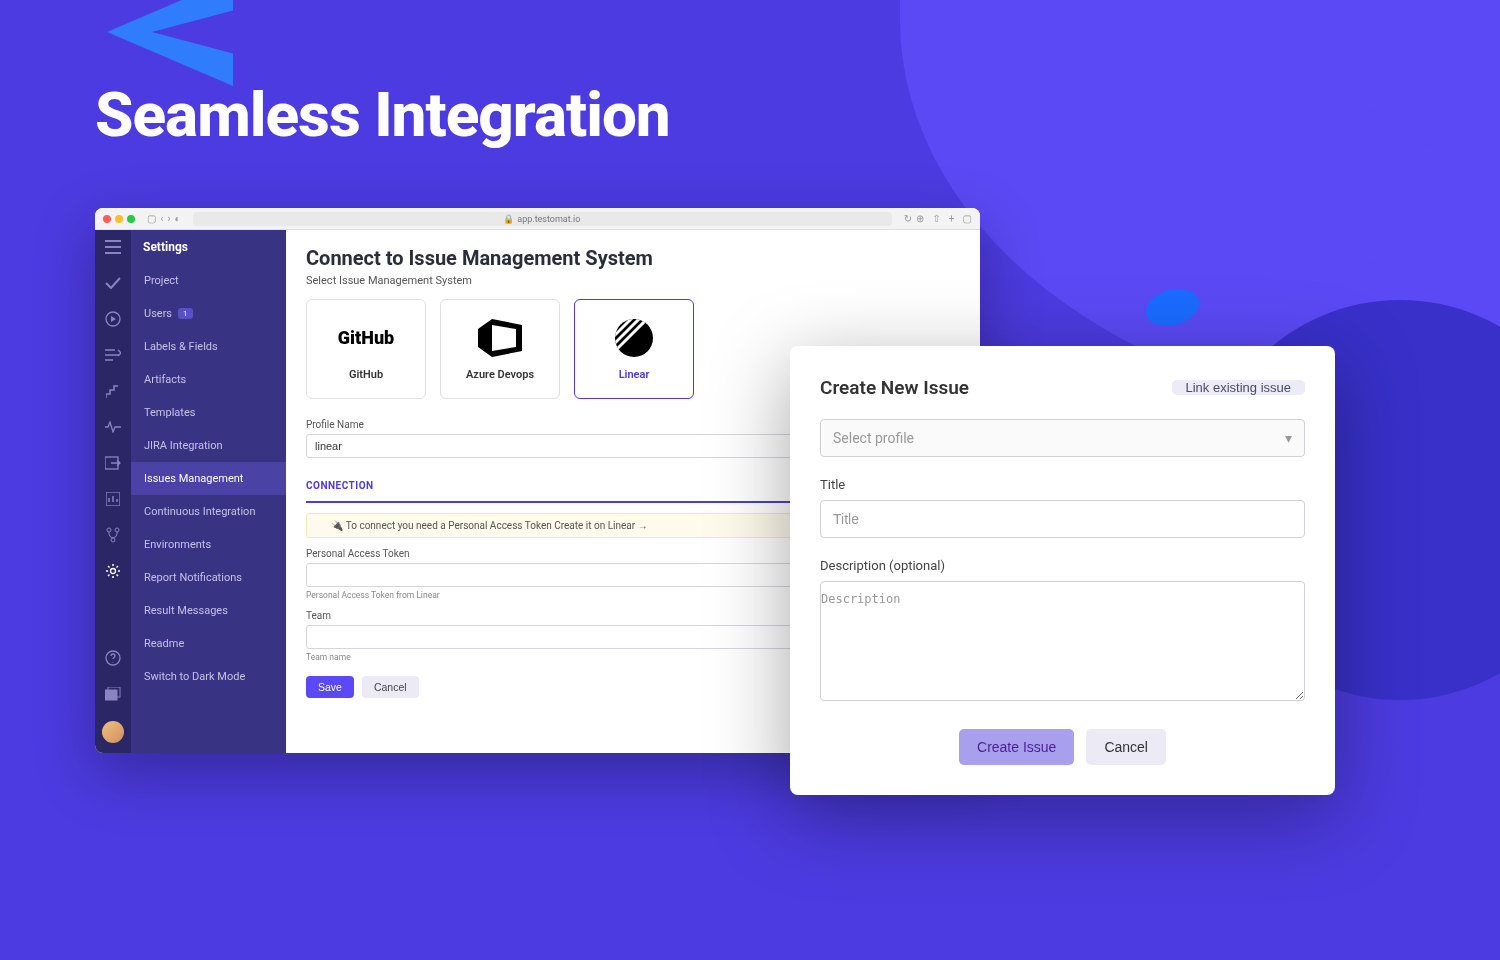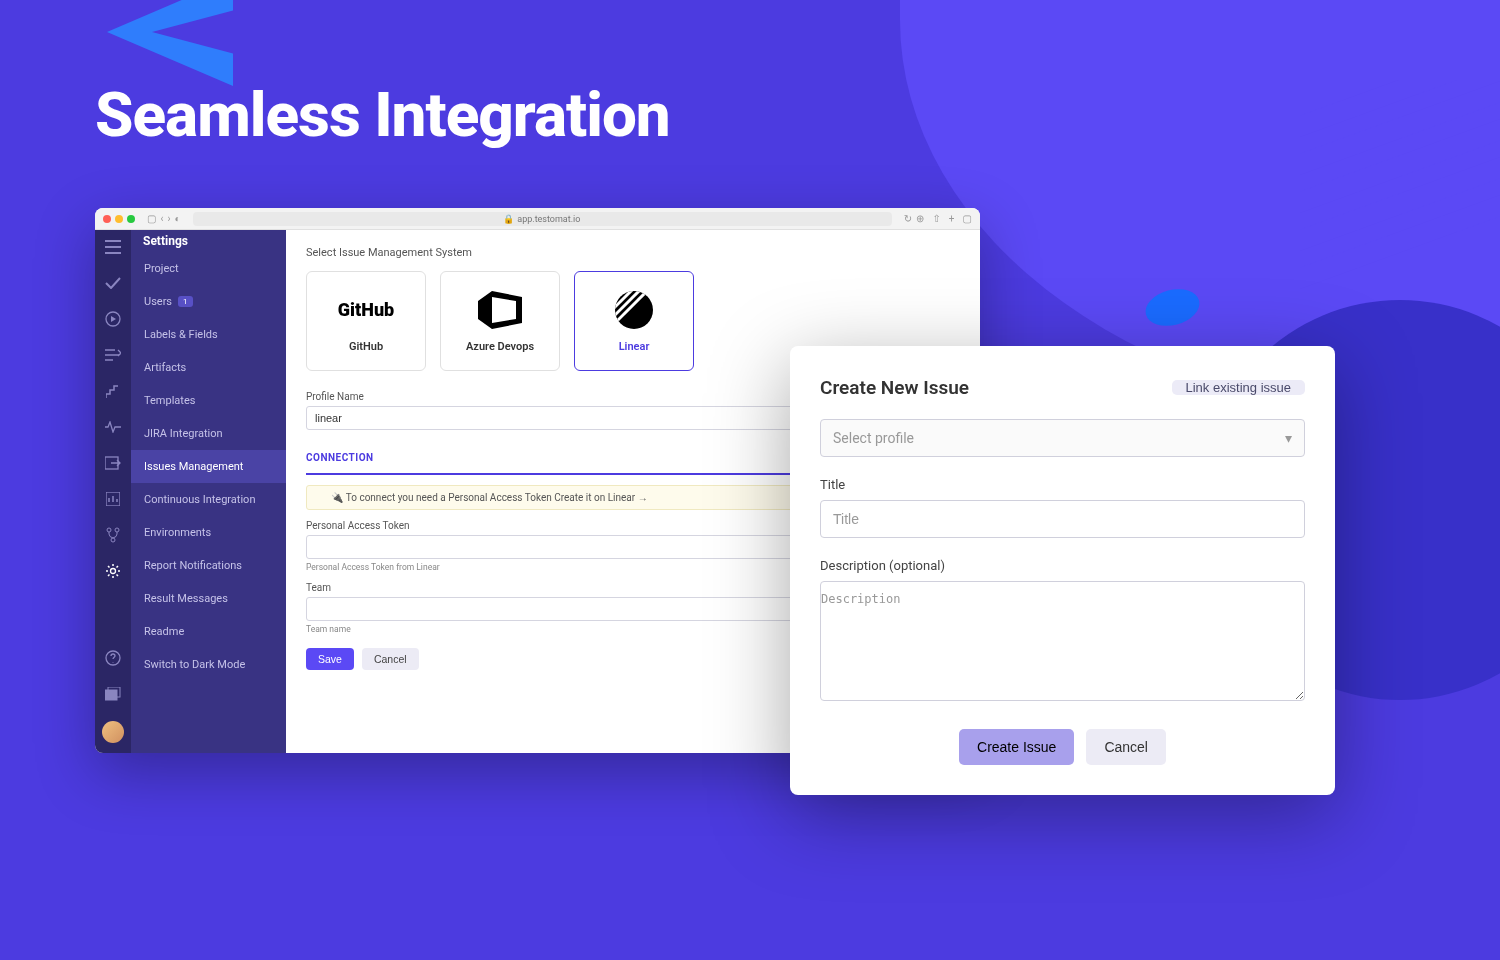--- a/index.html
+++ b/index.html
@@ -30,21 +30,21 @@
 .chrome-right { display: flex; gap: 8px; color: #999; }
 
 .app { display: flex; height: calc(100% - 22px); }
 .icon-rail { width: 36px; background: #2b2665; display: flex; flex-direction: column; align-items: center; padding-top: 8px; gap: 18px; color: #8a85c0; }
 .icon-rail .rail-icon { width: 18px; height: 18px; display: flex; align-items: center; justify-content: center; cursor: pointer; }
 .icon-rail .rail-icon.active { color: #fff; }
 .rail-spacer { flex: 1; }
 .avatar { width: 22px; height: 22px; border-radius: 50%; background: linear-gradient(135deg, #f0c080, #d09060); margin-bottom: 10px; }
 
 .sidebar { width: 155px; background: #393383; color: #fff; font-size: 11px; overflow-y: auto; }
-.sidebar-header { padding: 4px 12px; font-weight: 700; font-size: 12px; }
+.sidebar-header { padding: 10px 12px; font-weight: 700; font-size: 12px; }
 .sidebar-item { padding: 10px 13px; cursor: pointer; color: #c5c2e8; display: flex; align-items: center; gap: 6px; }
 .sidebar-item.active { background: #4a43a5; color: #fff; }
 .badge { background: #5850c5; font-size: 8px; padding: 1px 5px; border-radius: 3px; color: #fff; }
 
 .main { flex: 1; padding: 16px 20px; overflow-y: auto; color: #333; }
 .main h1 { font-size: 20px; font-weight: 700; color: #2d2d3a; margin-bottom: 4px; }
 .sub { font-size: 11px; color: #555; margin-bottom: 12px; }
 .providers { display: flex; gap: 14px; margin-bottom: 20px; }
 .provider { width: 120px; height: 100px; border: 1px solid #e0e0e0; border-radius: 6px; display: flex; flex-direction: column; align-items: center; justify-content: center; gap: 10px; cursor: pointer; font-size: 11px; font-weight: 600; }
 .provider.selected { border: 1.5px solid #4c3be0; color: #4c3be0; }
@@ -67,21 +67,21 @@
 .modal { position: absolute; top: 346px; left: 790px; width: 545px; background: #fff; border-radius: 8px; box-shadow: 0 20px 80px rgba(0,0,0,0.35); padding: 30px; }
 .modal-head { display: flex; justify-content: space-between; align-items: center; margin-bottom: 20px; }
 .modal-title { font-size: 19px; font-weight: 600; color: #333; }
 .link-btn { background: #ecebf7; color: #4a4a6a; padding: 0 14px; border-radius: 5px; font-size: 13px; cursor: pointer; border: none; font-weight: 500; }
 .select-box { width: 100%; padding: 10px 12px; border: 1px solid #d0d0dc; border-radius: 4px; font-size: 14px; color: #999; background: #fafafa; display: flex; justify-content: space-between; align-items: center; cursor: pointer; }
 .m-label { font-size: 13px; color: #444; margin-top: 20px; margin-bottom: 8px; }
 .m-input { width: 100%; padding: 10px 12px; border: 1px solid #d0d0dc; border-radius: 4px; font-size: 14px; }
 .m-textarea { width: 100%; padding: 10px 0; border: 1px solid #d0d0dc; border-radius: 4px; font-size: 12px; height: 120px; resize: vertical; }
 .m-actions { display: flex; gap: 12px; margin-top: 24px; justify-content: center; }
 .m-btn { padding: 10px 18px; border-radius: 5px; font-size: 14px; border: none; cursor: pointer; font-weight: 500; }
-.m-btn-primary { background: #a8a0ec; color: #000000; }
+.m-btn-primary { background: #a8a0ec; color: #4c1d95; }
 .m-btn-secondary { background: #ecebf5; color: #333; }
 ::placeholder { color: #999; }
 </style>
 </head>
 <body>
 
 <div class="bg-shape2"></div>
 <div class="bg-shape3"></div>
 <div class="bg-blob1"></div>
 <div class="bg-shape4"></div>
@@ -237,20 +237,21 @@
         </div>
       <div class="sidebar-item">
           <span>Readme</span>
         </div>
       <div class="sidebar-item">
           <span>Switch to Dark Mode</span>
         </div>
     </div>
 
     <div class="main">
+      <h1>Connect to Issue Management System</h1>
       <div class="sub">Select Issue Management System</div>
       <div class="providers">
         <div class="provider">
           <div class="provider-logo github-logo">GitHub</div>
           <span>GitHub</span>
         </div>
         <div class="provider">
           <div class="provider-logo azure-logo">
             <svg viewBox="0 0 44 38">
                 <path d="M 0 10 L 14 0 L 44 6 L 44 32 L 14 38 L 0 28 Z M 14 6 L 14 32 L 38 28 L 38 10 Z" fill="#000"></path>

